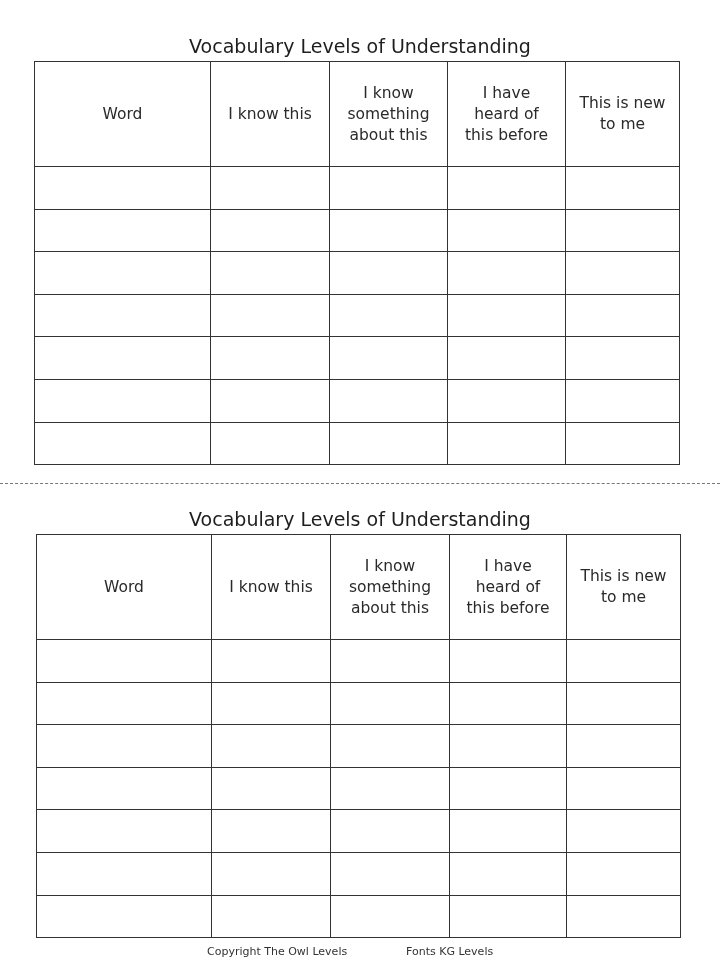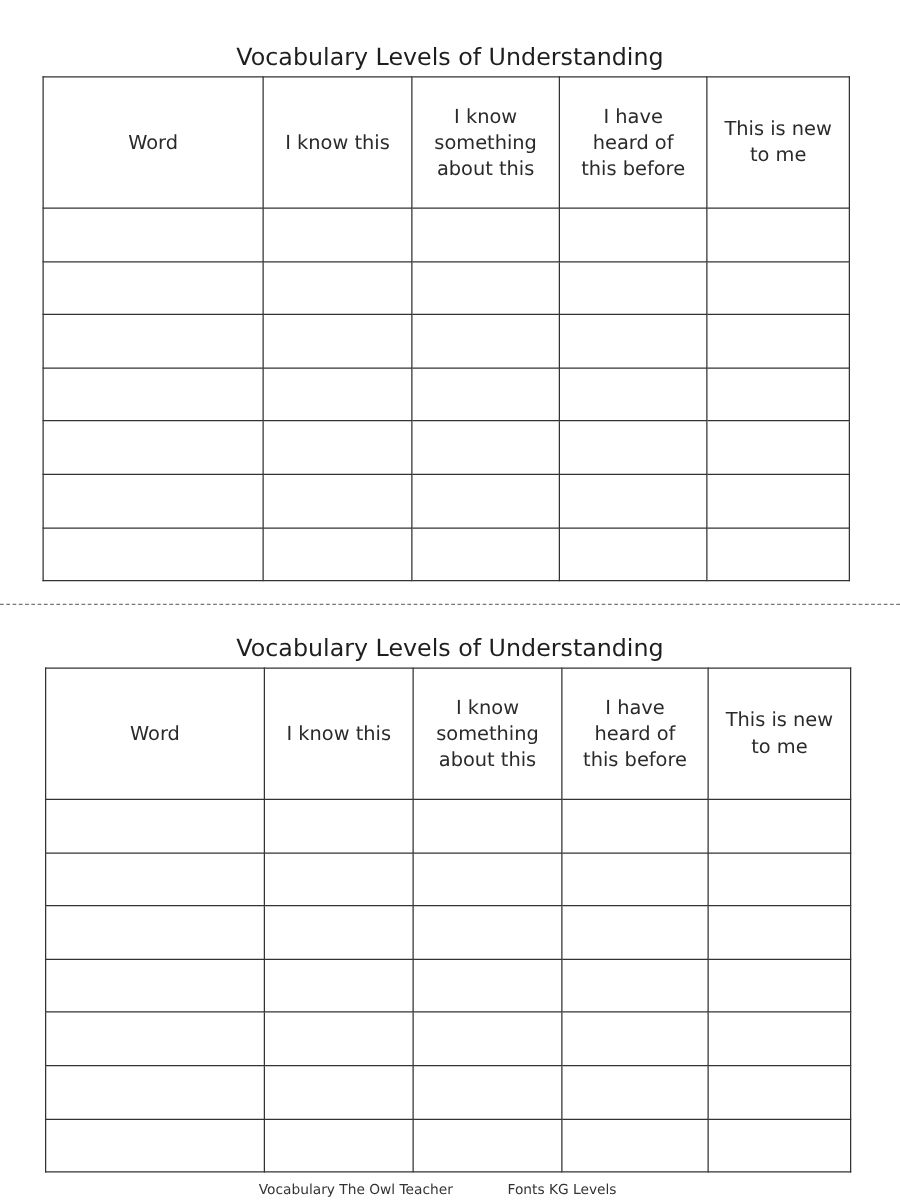--- a/index.html
+++ b/index.html
@@ -168,14 +168,14 @@
       <tr>
         <td></td>
         <td></td>
         <td></td>
         <td></td>
         <td></td>
       </tr>
     </tbody>
 </table>
 
-<div class="footer" style="left:207px;">Vocabulary The Owl Teacher</div>
+<div class="footer" style="left:207px;">Copyright The Owl Levels</div>
 <div class="footer" style="left:406px;">Fonts KG Levels</div>
 
 </body></html>

